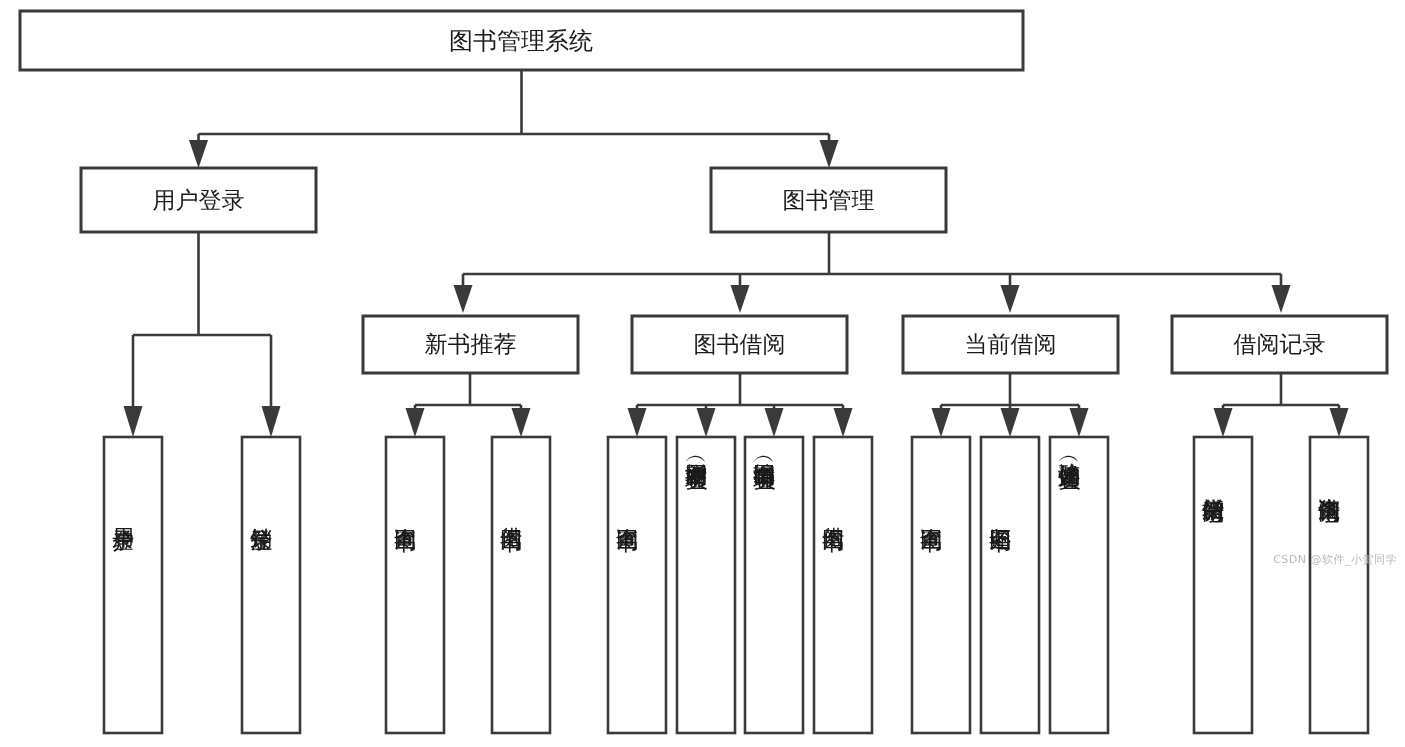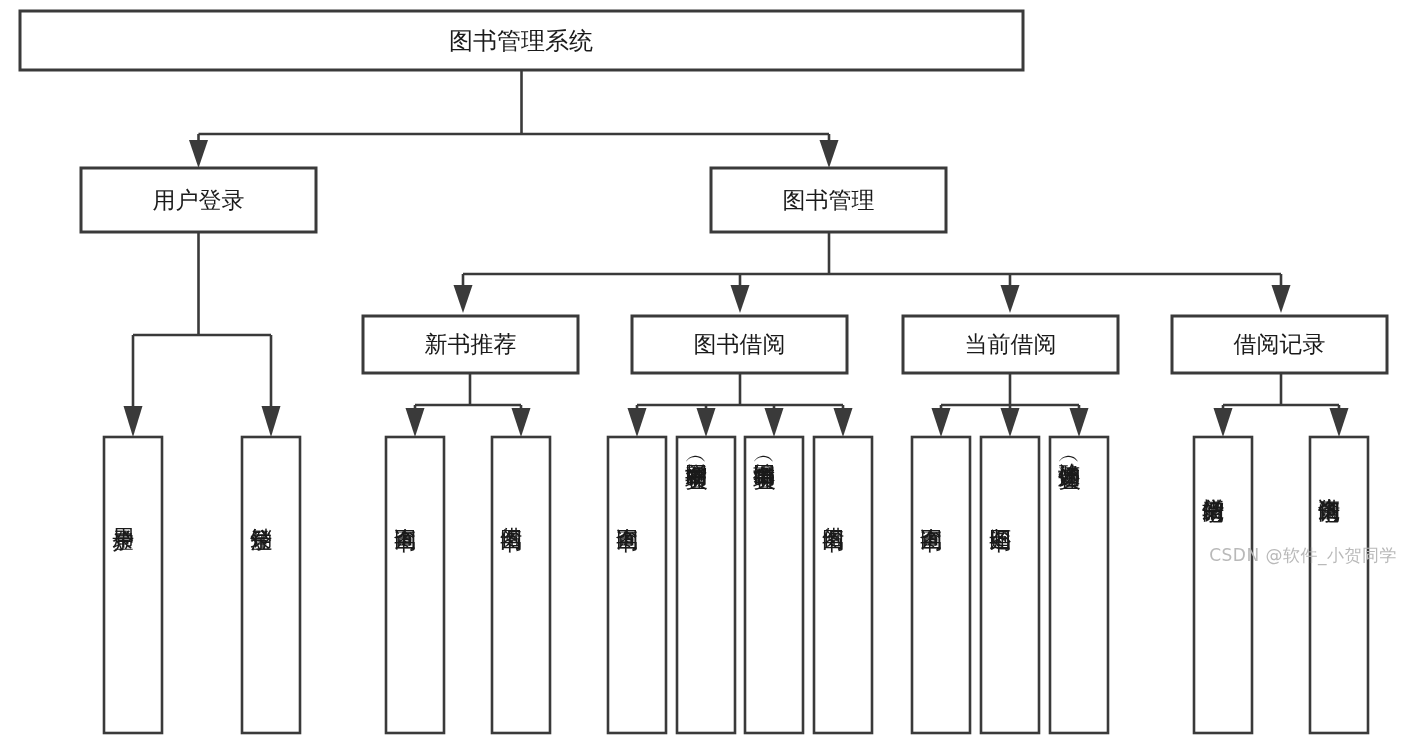--- a/index.html
+++ b/index.html
@@ -72,21 +72,21 @@
     letter-spacing: 1px;
     white-space: nowrap;
     text-align: left;
     pointer-events: none;
   }
   .watermark {
     position: absolute;
     right: 8px;
     bottom: 6px;
     font-family: "DejaVu Sans", "Liberation Sans", sans-serif;
-    font-size: 17px;
+    font-size: 11px;
     color: #b9b9b9;
     letter-spacing: 0.5px;
     white-space: nowrap;
   }
 </style>
 </head>
 <body>
 
 <div id="diagram-root">
 

